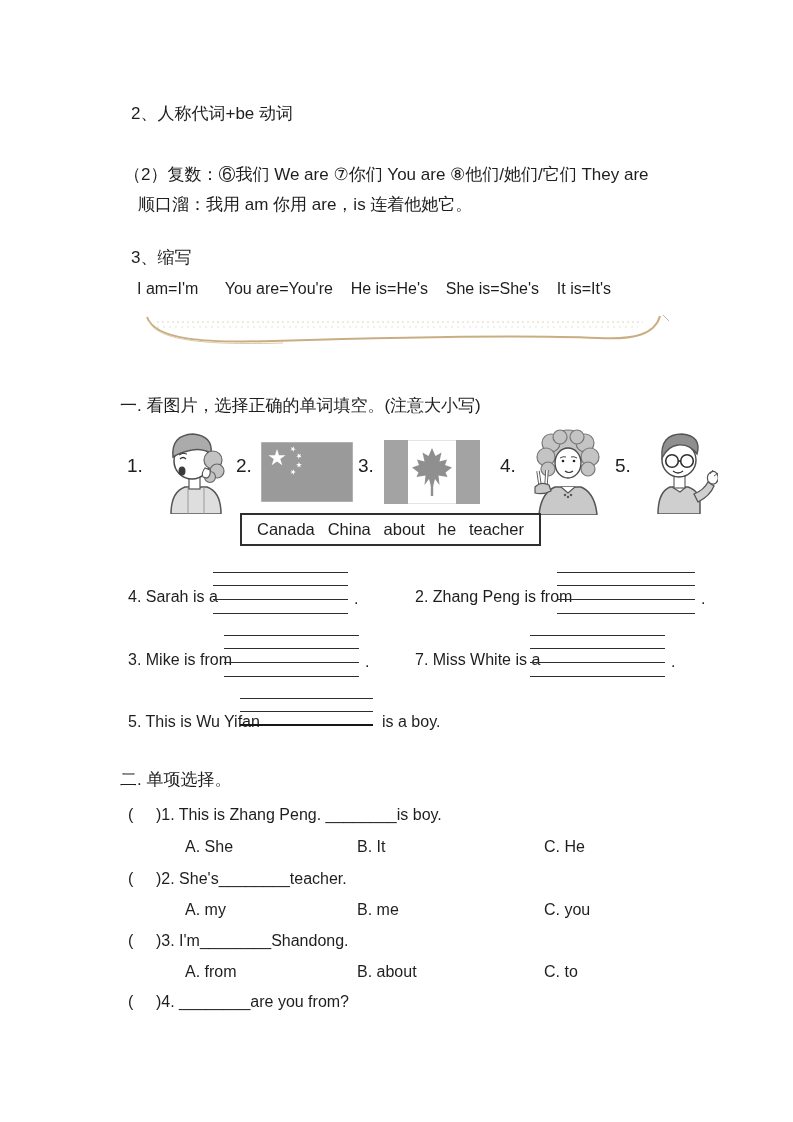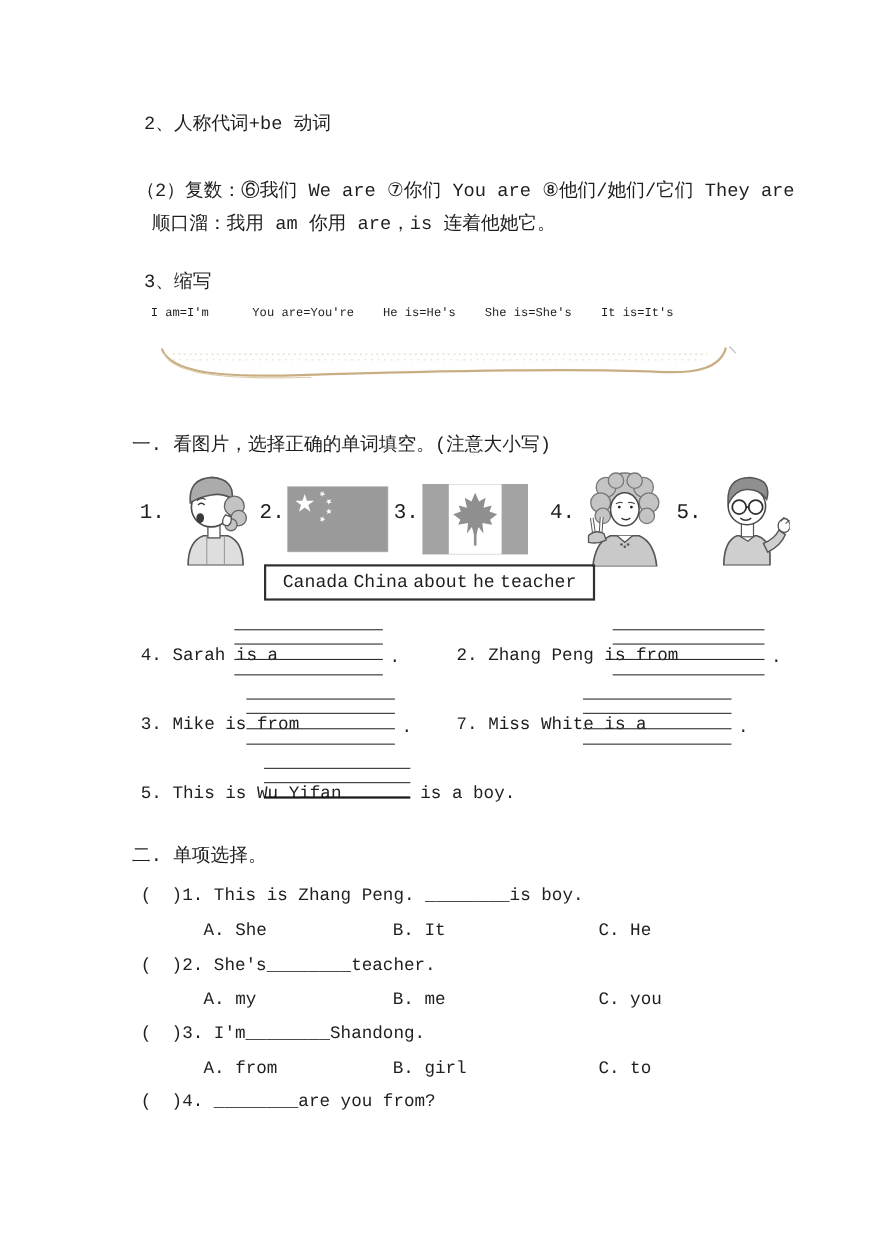--- a/index.html
+++ b/index.html
@@ -1,20 +1,20 @@
 <!DOCTYPE html>
 <html><head>
 <meta charset="utf-8">
 <style>
   html,body{margin:0;padding:0;background:#ffffff;}
   .page{
     position:relative;
     width:793px;height:1122px;
     background:#ffffff;
-    font-family:Liberation Mono, monospace;
+    font-family:Liberation Sans, sans-serif;
     color:#1e1e1e;
     overflow:hidden;
   }
   .t{position:absolute;white-space:pre;font-size:16px;color:#1e1e1e;line-height:1.2;}
   .cn{font-size:17px;}
   .num{font-size:19px;}
   .pic{position:absolute;}
   .bank{
     position:absolute;left:240px;top:513px;width:301px;height:33px;
     border:2px solid #2f2f2f;box-sizing:border-box;
@@ -34,21 +34,21 @@
 </style>
 </head>
 <body>
 
 <div class="page">
 
   <div class="t cn" style="left:131px;top:104px">2、人称代词+be 动词</div>
   <div class="t cn" style="left:124px;top:165px">（2）复数：⑥我们 We are ⑦你们 You are ⑧他们/她们/它们 They are</div>
   <div class="t cn" style="left:138px;top:195px">顺口溜：我用 am 你用 are，is 连着他她它。</div>
   <div class="t cn" style="left:131px;top:248px">3、缩写</div>
-  <div class="t" style="left:137px;top:279px;font-size:11px">I am=I'm      You are=You're    He is=He's    She is=She's    It is=It's</div>
+  <div class="t" style="left:137px;top:279px;font-size:16px">I am=I'm      You are=You're    He is=He's    She is=She's    It is=It's</div>
 
   <div class="pic" style="left:143px;top:312px">
     <svg width="530" height="44" viewBox="0 0 530 44">
       <path d="M14 10 H500" stroke="#eae3d4" stroke-width="1.5" stroke-dasharray="2 3" fill="none"></path>
       <path d="M14 15 H495" stroke="#f0ebe0" stroke-width="1.5" stroke-dasharray="2 4" fill="none"></path>
       <path d="M4 5 C12 28 60 31 130 29 C260 25 390 23 455 26 C492 28 512 22 517 4" stroke="#c9ae83" stroke-width="2" fill="none"></path>
       <path d="M6 9 C14 30 70 33 140 31" stroke="#ddcba6" stroke-width="1" fill="none"></path>
       <path d="M520 3 l6 6" stroke="#b9b9b9" stroke-width="1" fill="none"></path>
     </svg>
   </div>
@@ -210,19 +210,19 @@
 
   <div class="t" style="left:128px;top:869px">(</div>
   <div class="t" style="left:156px;top:869px">)2. She's________teacher.</div>
   <div class="t" style="left:185px;top:900px">A. my</div>
   <div class="t" style="left:357px;top:900px">B. me</div>
   <div class="t" style="left:544px;top:900px">C. you</div>
 
   <div class="t" style="left:128px;top:931px">(</div>
   <div class="t" style="left:156px;top:931px">)3. I'm________Shandong.</div>
   <div class="t" style="left:185px;top:962px">A. from</div>
-  <div class="t" style="left:357px;top:962px">B. girl</div>
+  <div class="t" style="left:357px;top:962px">B. about</div>
   <div class="t" style="left:544px;top:962px">C. to</div>
 
   <div class="t" style="left:128px;top:992px">(</div>
   <div class="t" style="left:156px;top:992px">)4. ________are you from?</div>
 
 </div>
 
 </body></html>

